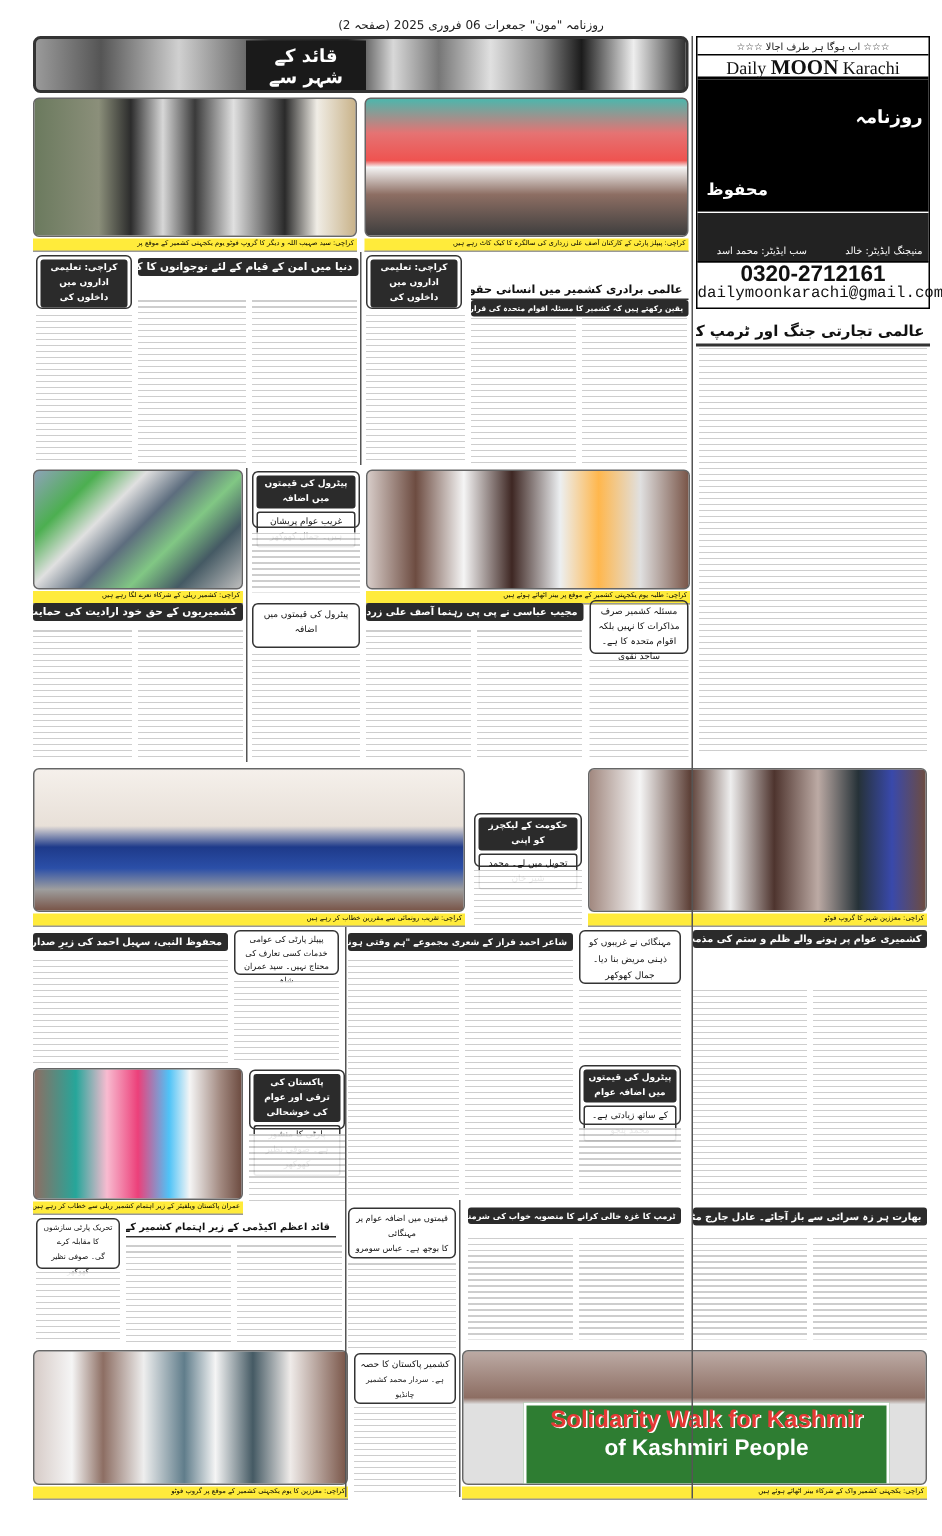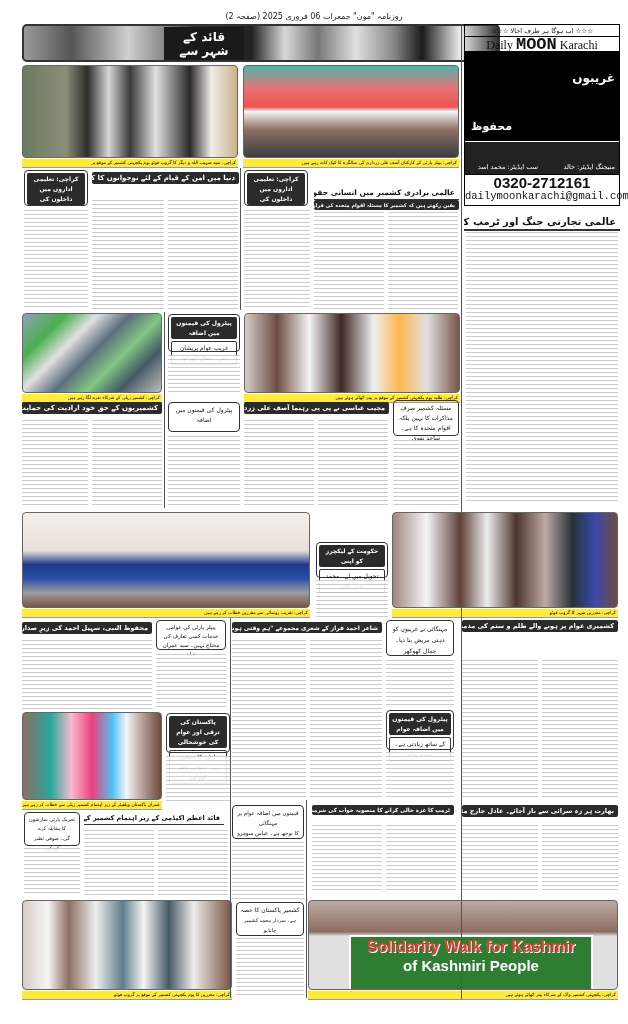--- a/index.html
+++ b/index.html
@@ -1,24 +1,24 @@
 <!DOCTYPE html>
 <html><head>
 <meta charset="utf-8">
 <style>
 *{box-sizing:border-box;margin:0;padding:0}
 body{width:628px;height:1024px;background:#fff;font-family:"DejaVu Sans",sans-serif;position:relative;overflow:hidden;color:#111}
 .abs{position:absolute}
 .dateline{left:0;top:12px;width:628px;text-align:center;font-size:8px;color:#222}
-.banner{left:22px;top:24px;width:478px;height:38px;border:2px solid #333;border-radius:5px;overflow:hidden;background:linear-gradient(90deg,#9a9a9a 0%,#555 10%,#d0d0d0 22%,#6f6f6f 32%,#333 36%,#222 48%,#d8d8d8 55%,#777 62%,#e0e0e0 70%,#888 78%,#1b1b1b 84%,#eee 92%,#333 100%)}
+.banner{left:22px;top:24px;width:437px;height:38px;border:2px solid #333;border-radius:5px;overflow:hidden;background:linear-gradient(90deg,#9a9a9a 0%,#555 10%,#d0d0d0 22%,#6f6f6f 32%,#333 36%,#222 48%,#d8d8d8 55%,#777 62%,#e0e0e0 70%,#888 78%,#1b1b1b 84%,#eee 92%,#333 100%)}
 .banner-title{position:absolute;left:140px;top:1px;width:80px;height:34px;background:#1a1a1a;color:#fff;font-size:12px;font-weight:bold;display:flex;flex-direction:column;align-items:center;justify-content:center;line-height:14px;direction:rtl}
 .mast{left:464px;top:24px;width:156px;height:182px;border:1px solid #000}
 .mast-strip{height:12px;font-size:6.5px;text-align:center;line-height:12px;direction:rtl;border-bottom:1px solid #000}
 .mast-eng{height:16px;text-align:center;font-family:"Liberation Serif",serif;font-size:12px;line-height:16px;border-bottom:2px solid #000}
-.mast-eng b{font-family:Liberation Mono, monospace;font-weight:900;font-size:17px}
+.mast-eng b{font-family:Liberation Serif, serif;font-weight:900;font-size:14px}
 .mast-logo{height:88px;background:#000;color:#fff;position:relative;direction:rtl}
 .mast-logo .big{position:absolute;right:30px;top:8px;font-size:46px;font-weight:bold;font-family:"DejaVu Serif",serif}
 .mast-logo .r1{position:absolute;right:4px;top:18px;font-size:12px;font-weight:bold;writing-mode:horizontal-tb}
 .mast-logo .r2{position:absolute;left:6px;bottom:8px;font-size:11px;font-weight:bold}
 .mast-staff{height:34px;background:#222;color:#fff;display:grid;grid-template-columns:1fr 1fr;font-size:6.5px;direction:rtl;border-top:1px solid #fff;border-bottom:1px solid #000}
 .mast-staff div{padding:19px 4px;line-height:12px}
 .mast-phone{text-align:center;font-family:"Liberation Sans",sans-serif;font-size:15px;font-weight:bold;line-height:16px}
 .mast-email{text-align:left;font-family:Liberation Mono, monospace;font-size:10.5px;line-height:11px}
 .photo{border:1px solid #666;border-radius:4px;overflow:hidden}
 .cap{background:#ffeb3b;font-size:4.5px;line-height:8px;direction:rtl;white-space:nowrap;overflow:hidden;color:#000;padding:0 2px;border-bottom:1px solid #999}
@@ -44,21 +44,21 @@
 </div>
 
 <div class="abs mast">
   <div class="mast-strip">☆☆☆ اب ہوگا ہر طرف اجالا ☆☆☆</div>
   <div class="mast-eng">
     <span>Daily</span>
     <b>MOON</b>
     <span>Karachi</span>
   </div>
   <div class="mast-logo">
-    <span class="r1">غریبوں</span>
+    <span class="r1">روزنامہ</span>
     <span class="r2">محفوظ</span>
   </div>
   <div class="mast-staff">
     <div>منیجنگ ایڈیٹر: خالد کراچی</div>
     <div>سب ایڈیٹر: محمد اسد عمر الدین</div>
     <div>ڈپٹی ایڈیٹر: ندیم عباسی</div>
     <div>چیف رپورٹر: ماجد شیخ</div>
   </div>
   <div class="mast-phone">0320-2712161</div>
   <div class="mast-email">dailymoonkarachi@gmail.com</div>

